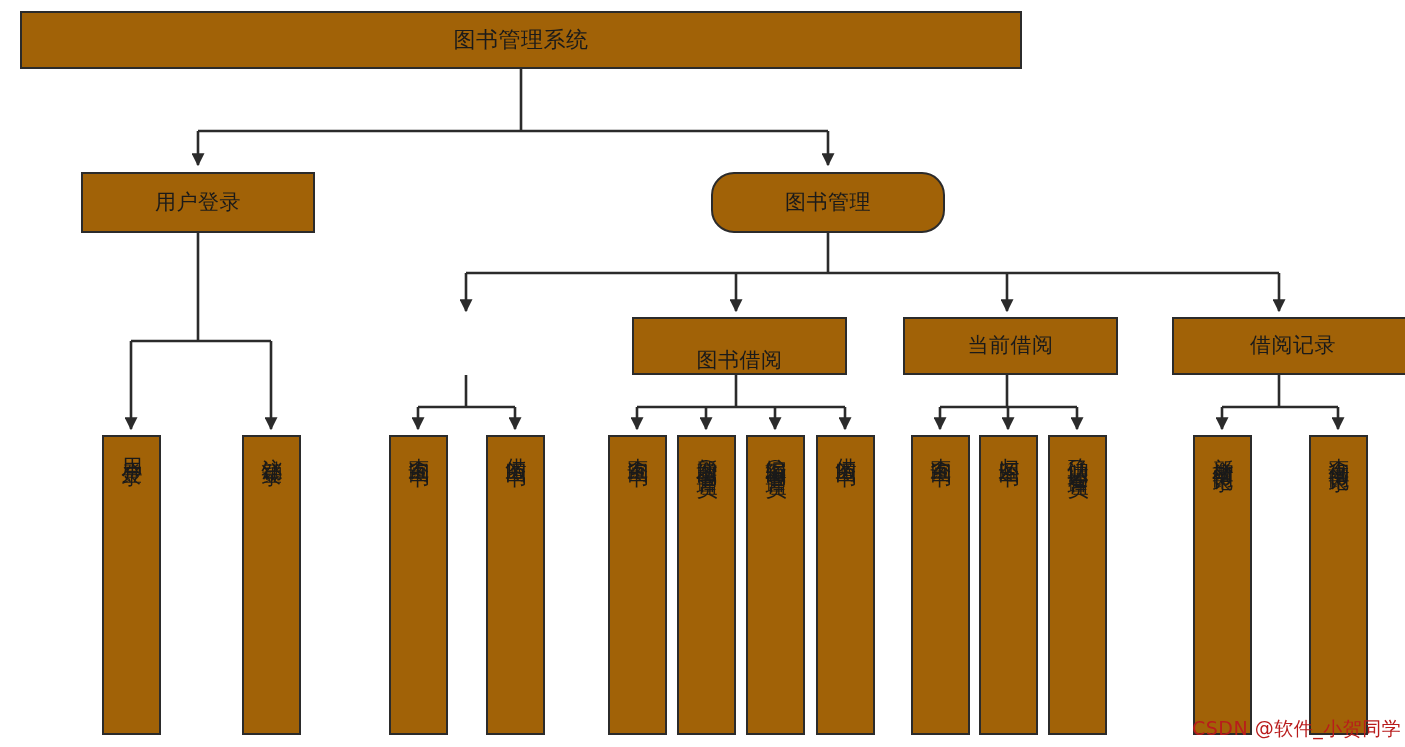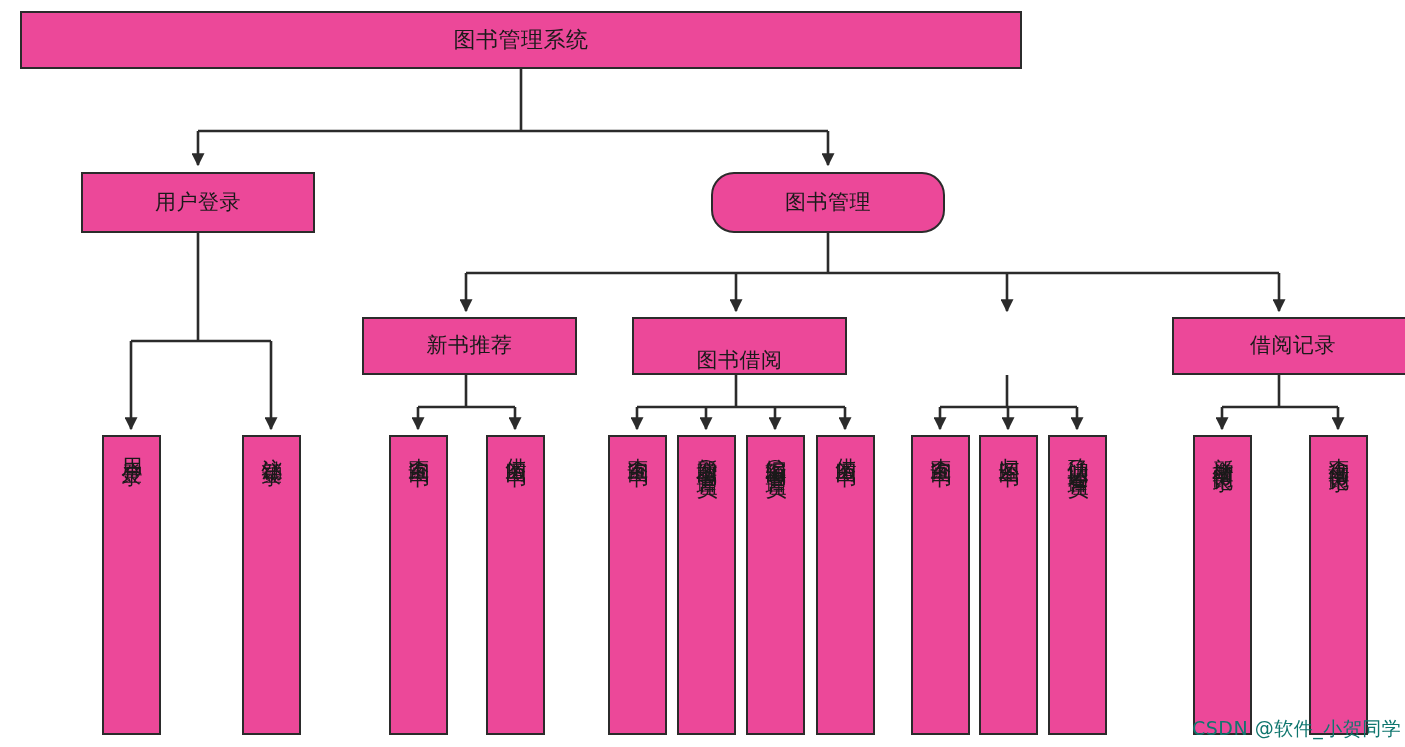--- a/index.html
+++ b/index.html
@@ -23,21 +23,21 @@
     left: 0;
     top: 0;
     width: 1405px;
     height: 747px;
     pointer-events: none;
   }
   .node {
     position: absolute;
     box-sizing: border-box;
     border: 2px solid #2b2b2b;
-    background: #ec4899;
+    background: #a16207;
     display: flex;
     align-items: center;
     justify-content: center;
     color: #1a1a1a;
   }
   .node .lbl {
     display: block;
     text-align: center;
     line-height: 1.12;
     white-space: nowrap;
@@ -59,21 +59,21 @@
   .node.v .lbl {
     writing-mode: vertical-rl;
     text-orientation: upright;
     font-size: 21px;
     line-height: 1.0;
     letter-spacing: 3px;
     white-space: nowrap;
   }
   .watermark {
     position: absolute;
-    color: #0f766e;
+    color: #b91c1c;
     font-size: 19px;
     white-space: nowrap;
     letter-spacing: 0.5px;
   }
 </style>
 </head>
 <body>
 
 <div id="canvas">
 
@@ -135,28 +135,28 @@
   </div>
 
   <div class="node h" style="left:81px; top:172px; width:234px; height:61px;">
     <span class="lbl">用户登录</span>
   </div>
 
   <div class="node h" style="left:711px; top:172px; width:234px; height:61px;border-radius:23px;">
     <span class="lbl">图书管理</span>
   </div>
 
-  <div class="node h" style="left:362px; top:317px; width:215px; height:58px;">
-    <span class="lbl">新书推荐</span>
-  </div>
 
   <div class="node h" style="left:632px; top:317px; width:215px; height:58px;align-items:flex-end;">
     <span class="lbl">图书借阅</span>
   </div>
 
+  <div class="node h" style="left:903px; top:317px; width:215px; height:58px;">
+    <span class="lbl">当前借阅</span>
+  </div>
 
   <div class="node h" style="left:1172px; top:317px; width:242px; height:58px;">
     <span class="lbl">借阅记录</span>
   </div>
 
   <div class="node v" style="left:102px; top:435px; width:59px; height:300px;">
     <span class="lbl">用户登录</span>
   </div>
   <div class="node v" style="left:242px; top:435px; width:59px; height:300px;">
     <span class="lbl">注销登录</span>

